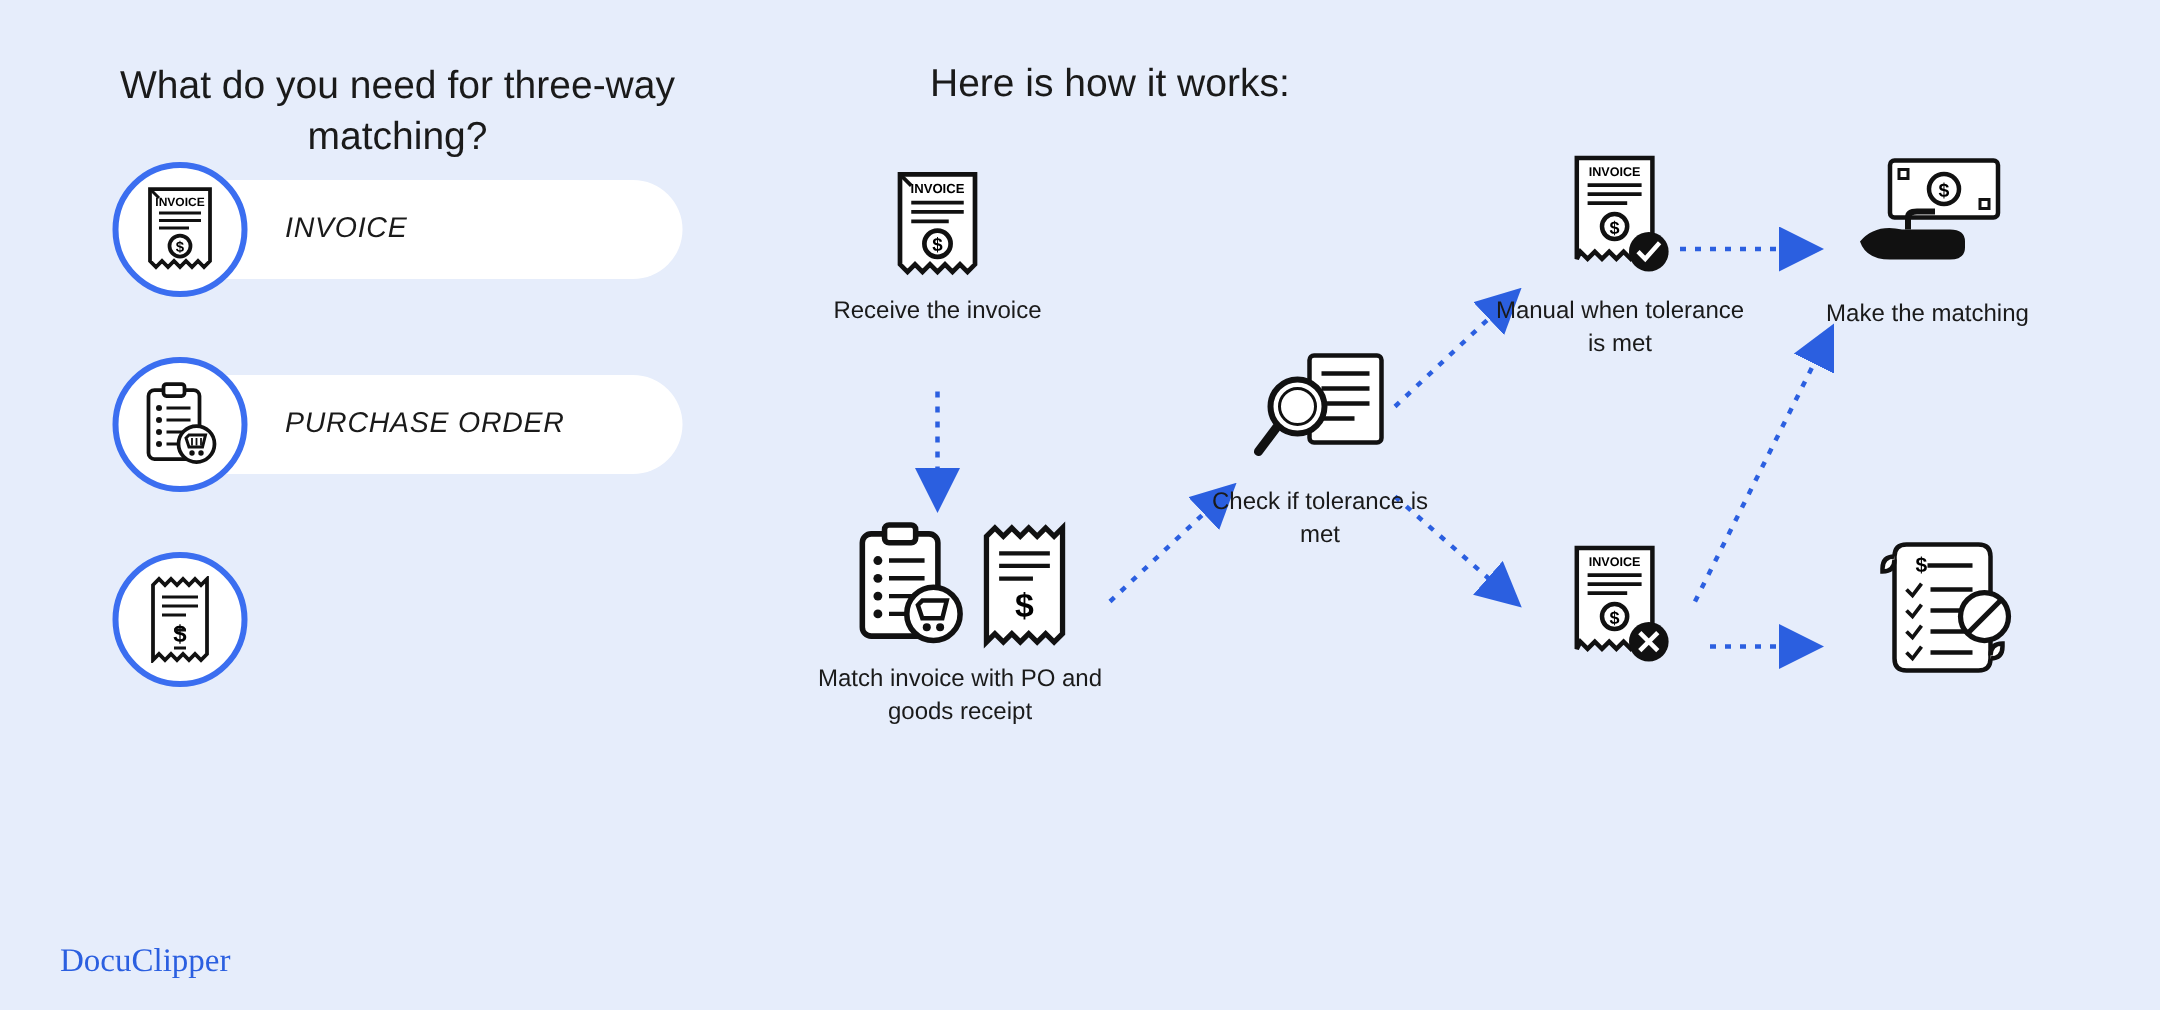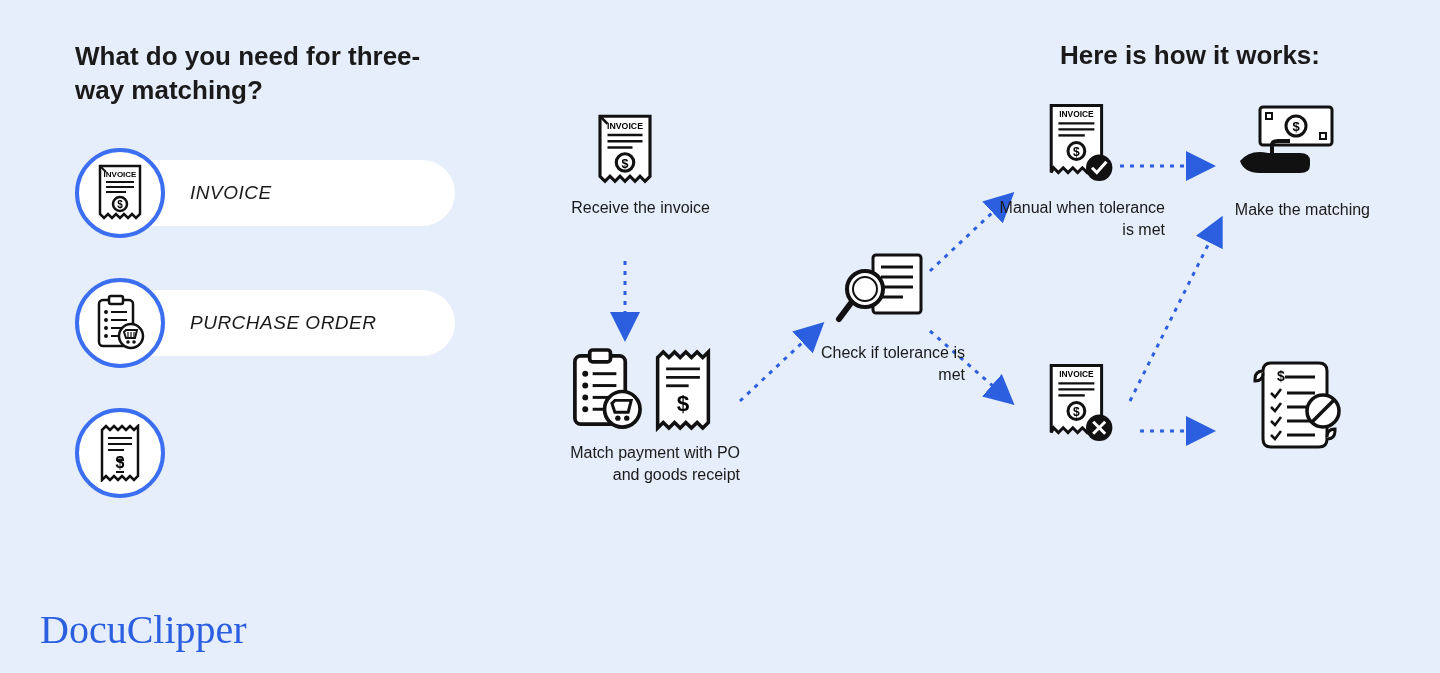--- a/index.html
+++ b/index.html
@@ -13,23 +13,23 @@
     overflow: hidden;
   }
   .left-panel {
     position: absolute;
     left: 75px;
     top: 40px;
     width: 380px;
   }
   .left-title {
     font-size: 26px;
-    font-weight: 700;
+    font-weight: 400;
+    text-align: center;
     line-height: 1.3;
-    margin-bottom: 40px;
   }
   .req-item {
     display: flex;
     align-items: center;
     margin-bottom: 40px;
   }
   .req-circle {
     width: 90px;
     height: 90px;
     border-radius: 50%;
@@ -58,49 +58,48 @@
   }
   .right-panel {
     position: absolute;
     left: 540px;
     top: 40px;
     width: 860px;
     height: 590px;
   }
   .right-title {
     font-size: 26px;
-    font-weight: 700;
-    text-align: right;
+    font-weight: 400;
+    text-align: left;
     width: 700px;
     margin: 0 auto 30px;
   }
   .flow {
     position: relative;
     width: 100%;
     height: 500px;
   }
   .node {
     position: absolute;
     text-align: center;
     width: 170px;
   }
   .node .caption {
     font-size: 16px;
     line-height: 1.35;
     margin-top: 8px;
-    text-align: right;
   }
   .icon-box { display:flex; justify-content:center; align-items:flex-end; gap:6px; }
   svg.arrow { position:absolute; overflow:visible; pointer-events:none; }
   .logo {
     position: absolute;
     left: 40px;
     bottom: 20px;
     font-family: "Brush Script MT", cursive;
-    font-size: 40px;
+    font-size: 22px;
     color: #2b5fe0;
     font-weight: 500;
   }
 </style>
 </head>
 <body>
 
 <div class="left-panel">
   <div class="left-title">What do you need for three-way matching?</div>
 
@@ -226,24 +225,24 @@
             <circle cx="41" cy="48" r="1.8" fill="#111"></circle>
         </svg>
         <svg width="62" height="88" viewBox="0 0 44 58">
           <path d="M4 6 L8 2 L12 6 L16 2 L20 6 L24 2 L28 6 L32 2 L36 6 L40 2 L40 52 L36 56 L32 52 L28 56 L24 52 L20 56 L16 52 L12 56 L8 52 L4 56 Z" fill="#fff" stroke="#111" stroke-width="2.5"></path>
           <line x1="10" y1="14" x2="34" y2="14" stroke="#111" stroke-width="2"></line>
           <line x1="10" y1="20" x2="34" y2="20" stroke="#111" stroke-width="2"></line>
           <line x1="10" y1="26" x2="26" y2="26" stroke="#111" stroke-width="2"></line>
           <text x="22" y="44" font-size="16" text-anchor="middle" font-weight="bold">$</text>
         </svg>
       </div>
-      <div class="caption">Match payment with PO and goods receipt</div>
-    </div>
-
-    <div class="node" style="left:255px; top:148px;">
+      <div class="caption">Match invoice with PO and goods receipt</div>
+    </div>
+
+    <div class="node" style="left:255px; top:130px;">
       <div class="icon-box">
         <svg width="95" height="85" viewBox="0 0 95 85">
           <rect x="40" y="6" width="48" height="58" rx="3" fill="#fff" stroke="#111" stroke-width="3"></rect>
           <line x1="48" y1="18" x2="80" y2="18" stroke="#111" stroke-width="3"></line>
           <line x1="48" y1="28" x2="80" y2="28" stroke="#111" stroke-width="3"></line>
           <line x1="48" y1="38" x2="80" y2="38" stroke="#111" stroke-width="3"></line>
           <line x1="48" y1="48" x2="70" y2="48" stroke="#111" stroke-width="3"></line>
           <circle cx="32" cy="40" r="18" fill="#fff" stroke="#111" stroke-width="4"></circle>
           <circle cx="32" cy="40" r="12" fill="none" stroke="#111" stroke-width="2"></circle>
           <line x1="18" y1="54" x2="6" y2="70" stroke="#111" stroke-width="6" stroke-linecap="round"></line>

